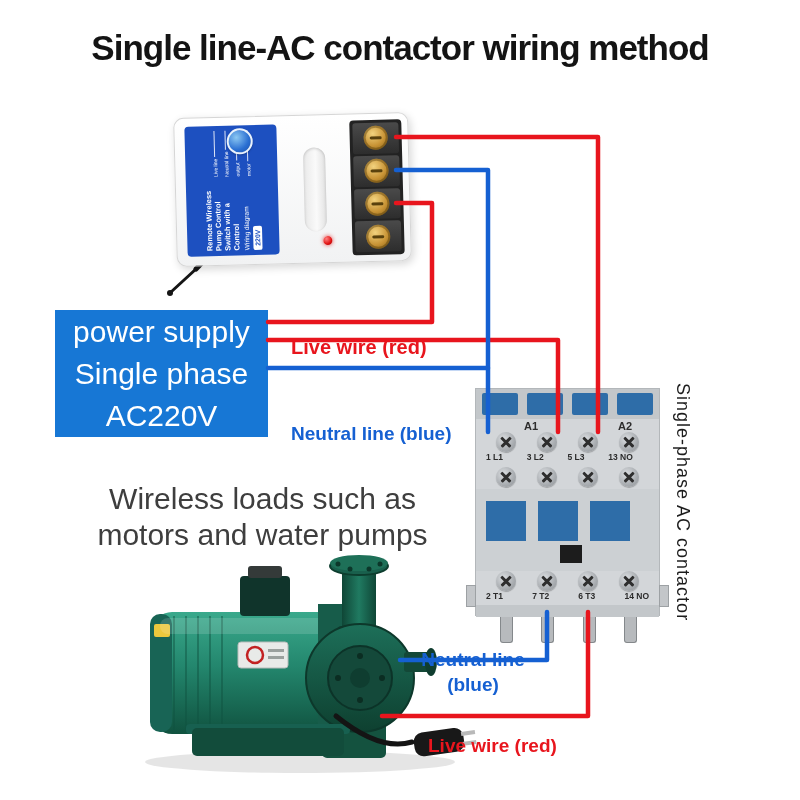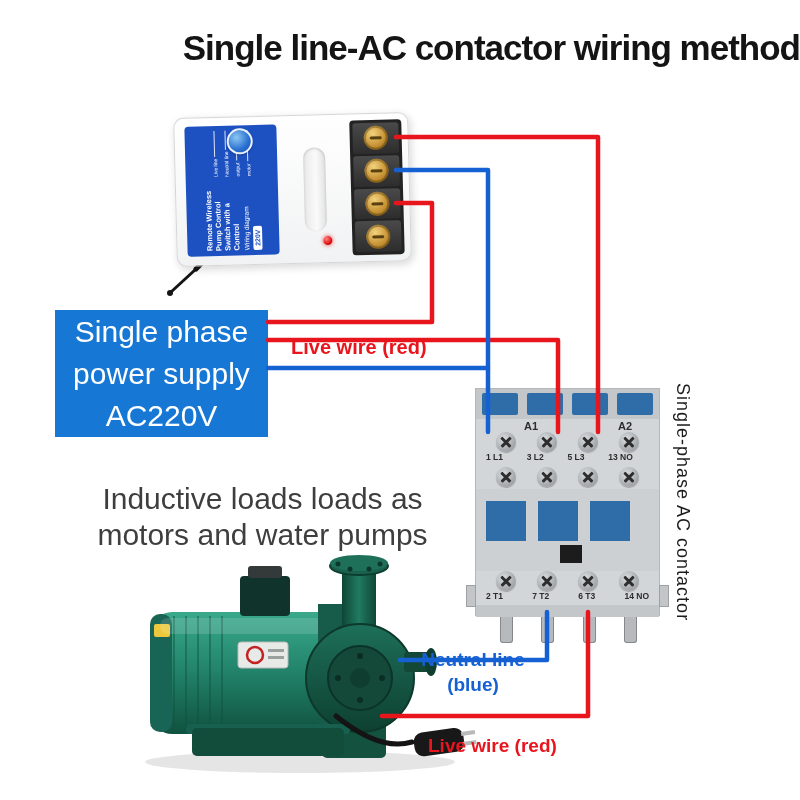--- a/index.html
+++ b/index.html
@@ -3,21 +3,21 @@
 <meta charset="utf-8">
 <style>
   html,body{margin:0;padding:0;background:#fff;}
   .page{position:relative;width:800px;height:800px;background:#ffffff;overflow:hidden;
         font-family:"Liberation Sans",sans-serif;}
   .layer{position:absolute;left:0;top:0;pointer-events:none;}
   .layer.under{z-index:1}
   .layer.over{z-index:3}
 
   
-  .title{position:absolute;left:0;right:0;top:28px;margin:0;text-align:right;z-index:4;
+  .title{position:absolute;left:0;right:0;top:28px;margin:0;text-align:center;z-index:4;
          font-size:35px;font-weight:bold;letter-spacing:-1px;color:#141414;}
 
   
   .remote{position:absolute;left:175px;top:115px;width:233px;height:147px;z-index:2;
           background:linear-gradient(180deg,#ffffff,#f1f2f3);border:1px solid #d6d6d6;
           border-radius:10px;box-shadow:2px 3px 8px rgba(0,0,0,.16);transform:rotate(-1.5deg);}
   .remote-label{position:absolute;left:10px;top:8px;width:92px;height:130px;border-radius:4px;
           background:var(--remote-label,#1d50c0);overflow:hidden;}
   .rl-rot{position:absolute;left:50%;top:50%;width:130px;height:92px;
           transform:translate(-50%,-50%) rotate(-90deg);display:flex;gap:4px;
@@ -220,22 +220,22 @@
       <div class="terminal">
           <div class="screw-brass"></div>
         </div>
       <div class="terminal">
           <div class="screw-brass"></div>
         </div>
     </div>
   </div>
 
   <div class="power-box">
+    <div>power supply</div>
     <div>Single phase</div>
-    <div>power supply</div>
     <div>AC220V</div>
   </div>
 
   <div class="contactor">
     <div class="ct-top">
       <span class="ct-clip"></span>
       <span class="ct-clip"></span>
       <span class="ct-clip"></span>
       <span class="ct-clip"></span>
     </div>
@@ -317,23 +317,24 @@
     <path class="wire live" d="M396 137 H598 V432"></path>
     <path class="wire live" d="M396 203 H432 V322 H268"></path>
     <path class="wire live" d="M268 340 H558 V432"></path>
     <path class="wire live" d="M588 612 V716 H382"></path>
     <path class="wire neutral" d="M396 170 H488 V432"></path>
     <path class="wire neutral" d="M268 368 H488"></path>
     <path class="wire neutral" d="M547 612 V660 H400"></path>
   </svg>
 
   <div class="lbl live lbl-live-top">Live wire (red)</div>
+  <div class="lbl neutral lbl-neutral-top">Neutral line (blue)</div>
 
   <div class="loads">
-    <div>Inductive loads loads as</div>
+    <div>Wireless loads such as</div>
     <div>motors and water pumps</div>
   </div>
 
   <div class="lbl neutral lbl-neutral-bottom">
     <div>Neutral line</div>
     <div>(blue)</div>
   </div>
   <div class="lbl live lbl-live-bottom">Live wire (red)</div>
 
   <div class="vlabel">Single-phase AC contactor</div>

